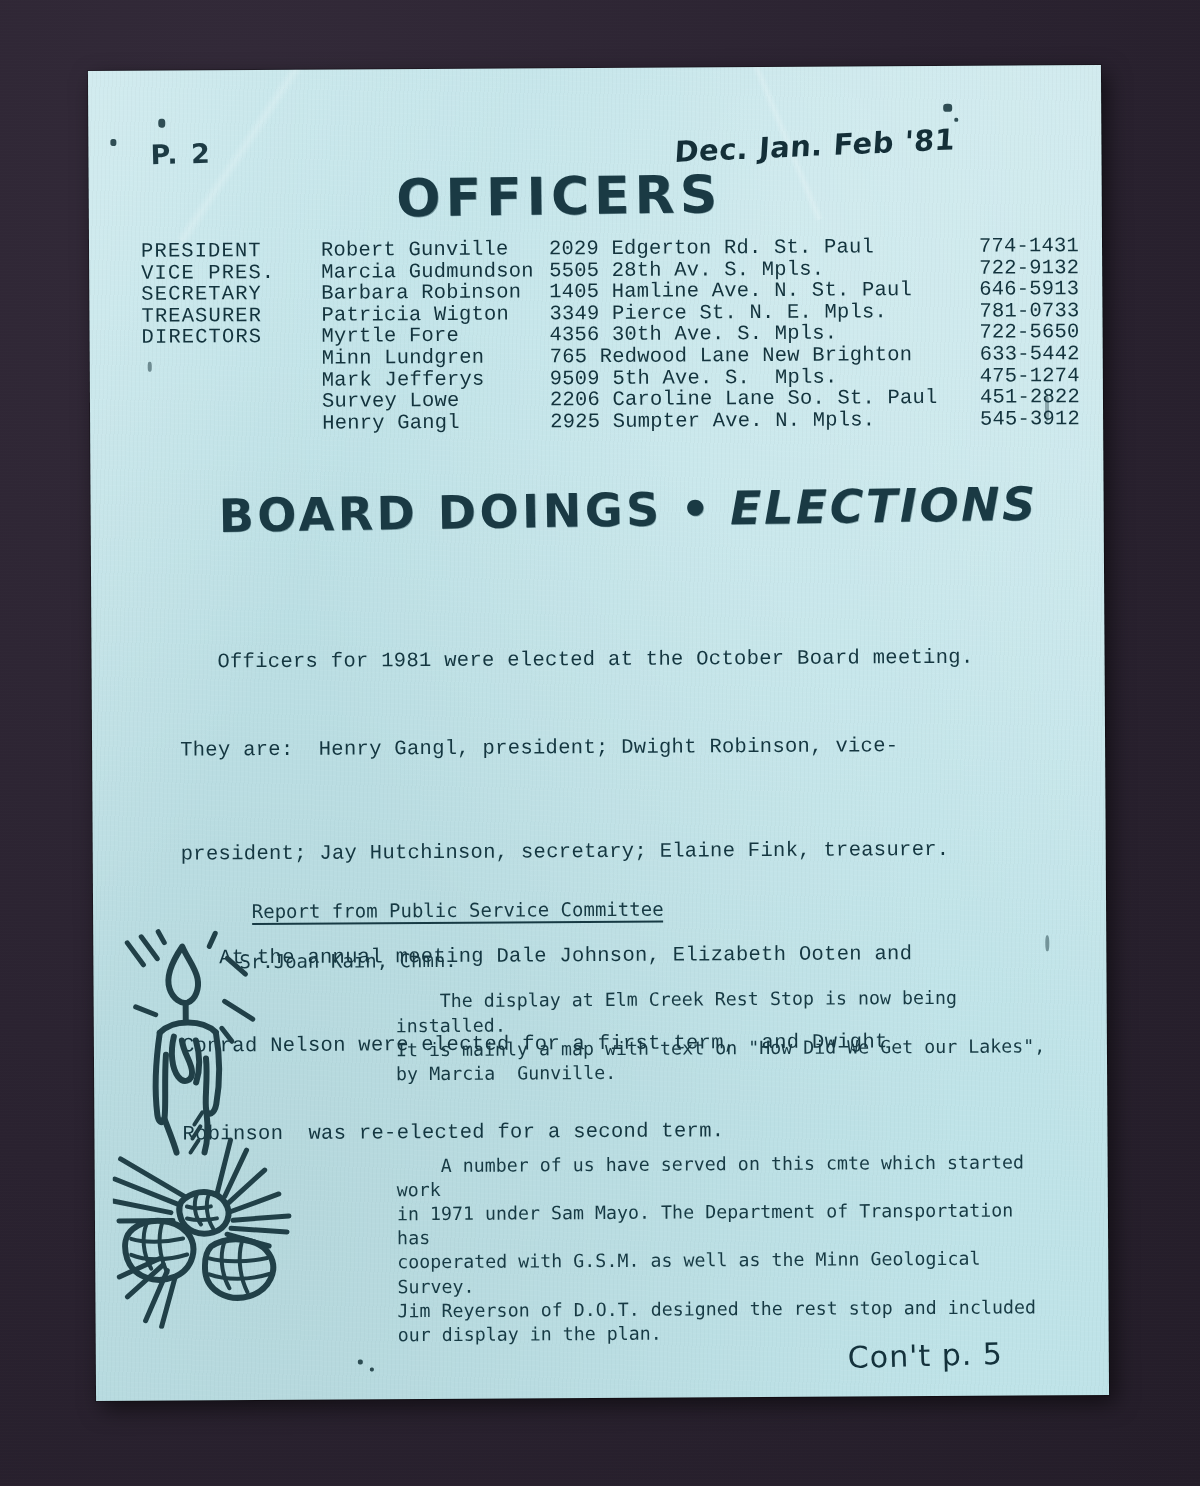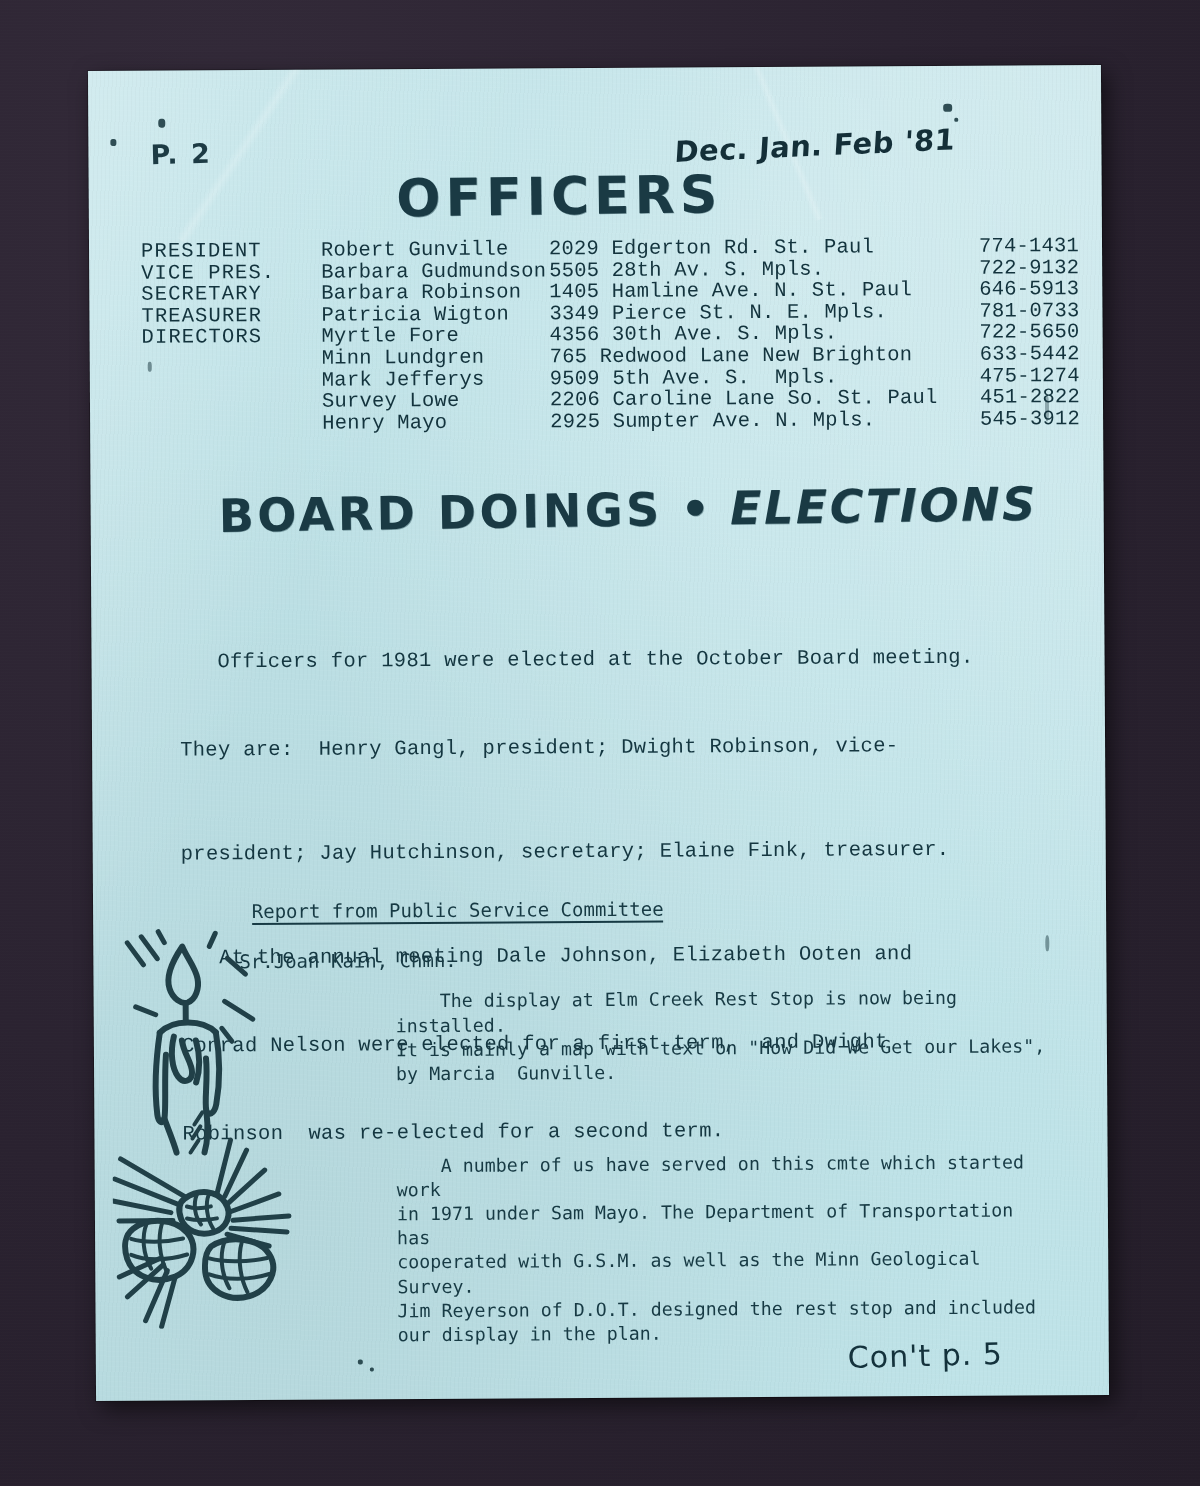--- a/index.html
+++ b/index.html
@@ -257,21 +257,21 @@
 
     <div class="officers">
       <div class="off-row">
         <span class="off-role">PRESIDENT</span>
         <span class="off-name">Robert Gunville</span>
         <span class="off-addr">2029 Edgerton Rd. St. Paul</span>
         <span class="off-phone">774-1431</span>
       </div>
       <div class="off-row">
         <span class="off-role">VICE PRES.</span>
-        <span class="off-name">Barbara Gudmundson</span>
+        <span class="off-name">Marcia Gudmundson</span>
         <span class="off-addr">5505 28th Av. S. Mpls.</span>
         <span class="off-phone">722-9132</span>
       </div>
       <div class="off-row">
         <span class="off-role">SECRETARY</span>
         <span class="off-name">Barbara Robinson</span>
         <span class="off-addr">1405 Hamline Ave. N. St. Paul</span>
         <span class="off-phone">646-5913</span>
       </div>
       <div class="off-row">
@@ -299,21 +299,21 @@
         <span class="off-phone">475-1274</span>
       </div>
       <div class="off-row">
         <span class="off-role"></span>
         <span class="off-name">Survey Lowe</span>
         <span class="off-addr">2206 Caroline Lane So. St. Paul</span>
         <span class="off-phone">451-2822</span>
       </div>
       <div class="off-row">
         <span class="off-role"></span>
-        <span class="off-name">Henry Mayo</span>
+        <span class="off-name">Henry Gangl</span>
         <span class="off-addr">2925 Sumpter Ave. N. Mpls.</span>
         <span class="off-phone">545-3912</span>
       </div>
     </div>
 
     <div class="board-heading"><span>BOARD DOINGS</span><span class="dot"> • </span><span class="em">ELECTIONS</span></div>
 
     <div class="elections">
       <div class="ln">   Officers for 1981 were elected at the October Board meeting.</div>
       <div class="ln gap">They are:  Henry Gangl, president; Dwight Robinson, vice-</div>

